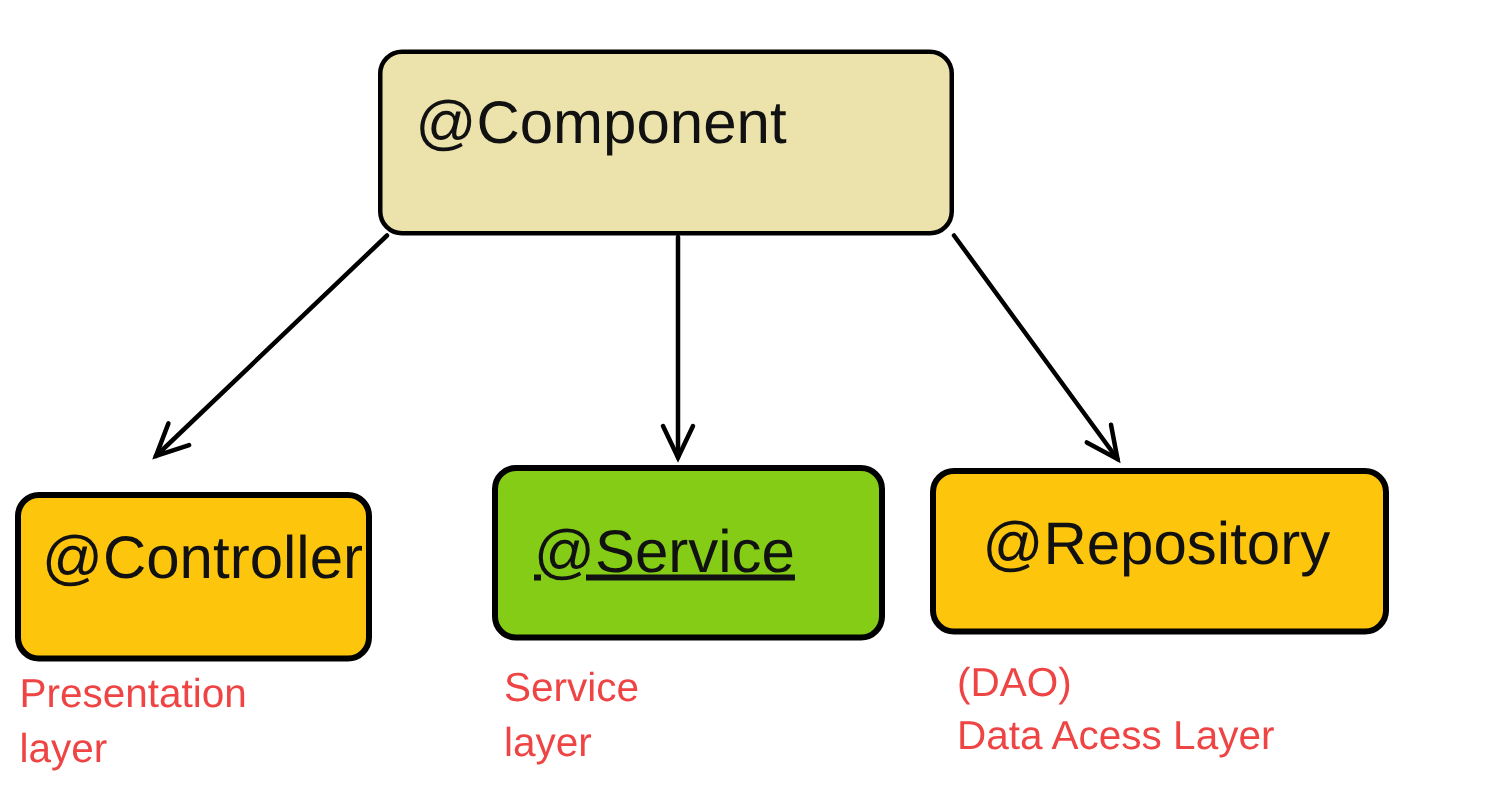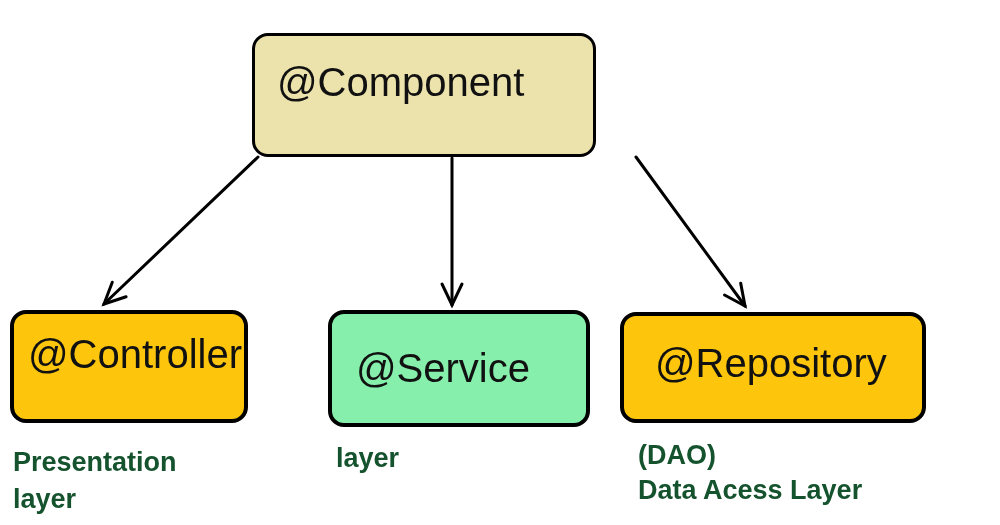--- a/index.html
+++ b/index.html
@@ -33,59 +33,58 @@
     box-sizing: border-box;
     border: 3px solid #000;
     border-radius: 16px;
     color: #111111;
     white-space: nowrap;
     overflow: visible;
   }
   .node-root {
     left: 252px;
     top: 33px;
-    width: 344px;
+    width: 384px;
     height: 124px;
     font-size: 40px;
     padding: 24px 0 0 22px;
   }
   .node-child {
     border-width: 4px;
     display: flex;
     align-items: center;
     font-size: 40px;
   }
   .node-controller {
     left: 10px;
-    top: 310px;
+    top: 328px;
     width: 238px;
     height: 113px;
     padding: 0 0 24px 14px;
   }
   .node-service {
     left: 328px;
     top: 310px;
     width: 262px;
     height: 117px;
     padding: 0 0 0 24px;
   }
   .node-repository {
     left: 620px;
     top: 312px;
     width: 306px;
     height: 111px;
     padding: 0 0 8px 31px;
   }
   .caption {
     position: absolute;
-    color: #14532d;
+    color: #ef4444;
     font-size: 27px;
     line-height: 37px;
     white-space: nowrap;
-    font-weight: bold;
   }
   .caption-1 { left: 13px;  top: 444px; }
   .caption-2 { left: 336px; top: 440px; }
   .caption-3 { left: 638px; top: 438px; line-height: 35px; }
   .caption span { display: block; }
 </style>
 </head>
 <body>
 
 <div class="canvas">
@@ -102,34 +101,35 @@
   </svg>
 
   <div class="node node-root" style="background-color: rgb(236, 226, 172); border-color: rgb(0, 0, 0);">
     <span>@Component</span>
   </div>
 
   <div class="node node-child node-controller" style="background-color: rgb(253, 198, 13); border-color: rgb(0, 0, 0);">
     <span>@Controller</span>
   </div>
 
-  <div class="node node-child node-service" style="background-color: #86efac; border-color: rgb(0, 0, 0);">
+  <div class="node node-child node-service" style="background-color: #84cc16; border-color: rgb(0, 0, 0); text-decoration: underline;">
     <span>@Service</span>
   </div>
 
   <div class="node node-child node-repository" style="background-color: rgb(253, 198, 13); border-color: rgb(0, 0, 0);">
     <span>@Repository</span>
   </div>
 
   <div class="caption caption-1">
     <span>Presentation</span>
     <span>layer</span>
   </div>
 
   <div class="caption caption-2">
+    <span>Service</span>
     <span>layer</span>
   </div>
 
   <div class="caption caption-3">
     <span>(DAO)</span>
     <span>Data Acess Layer</span>
   </div>
 
 </div>
 

